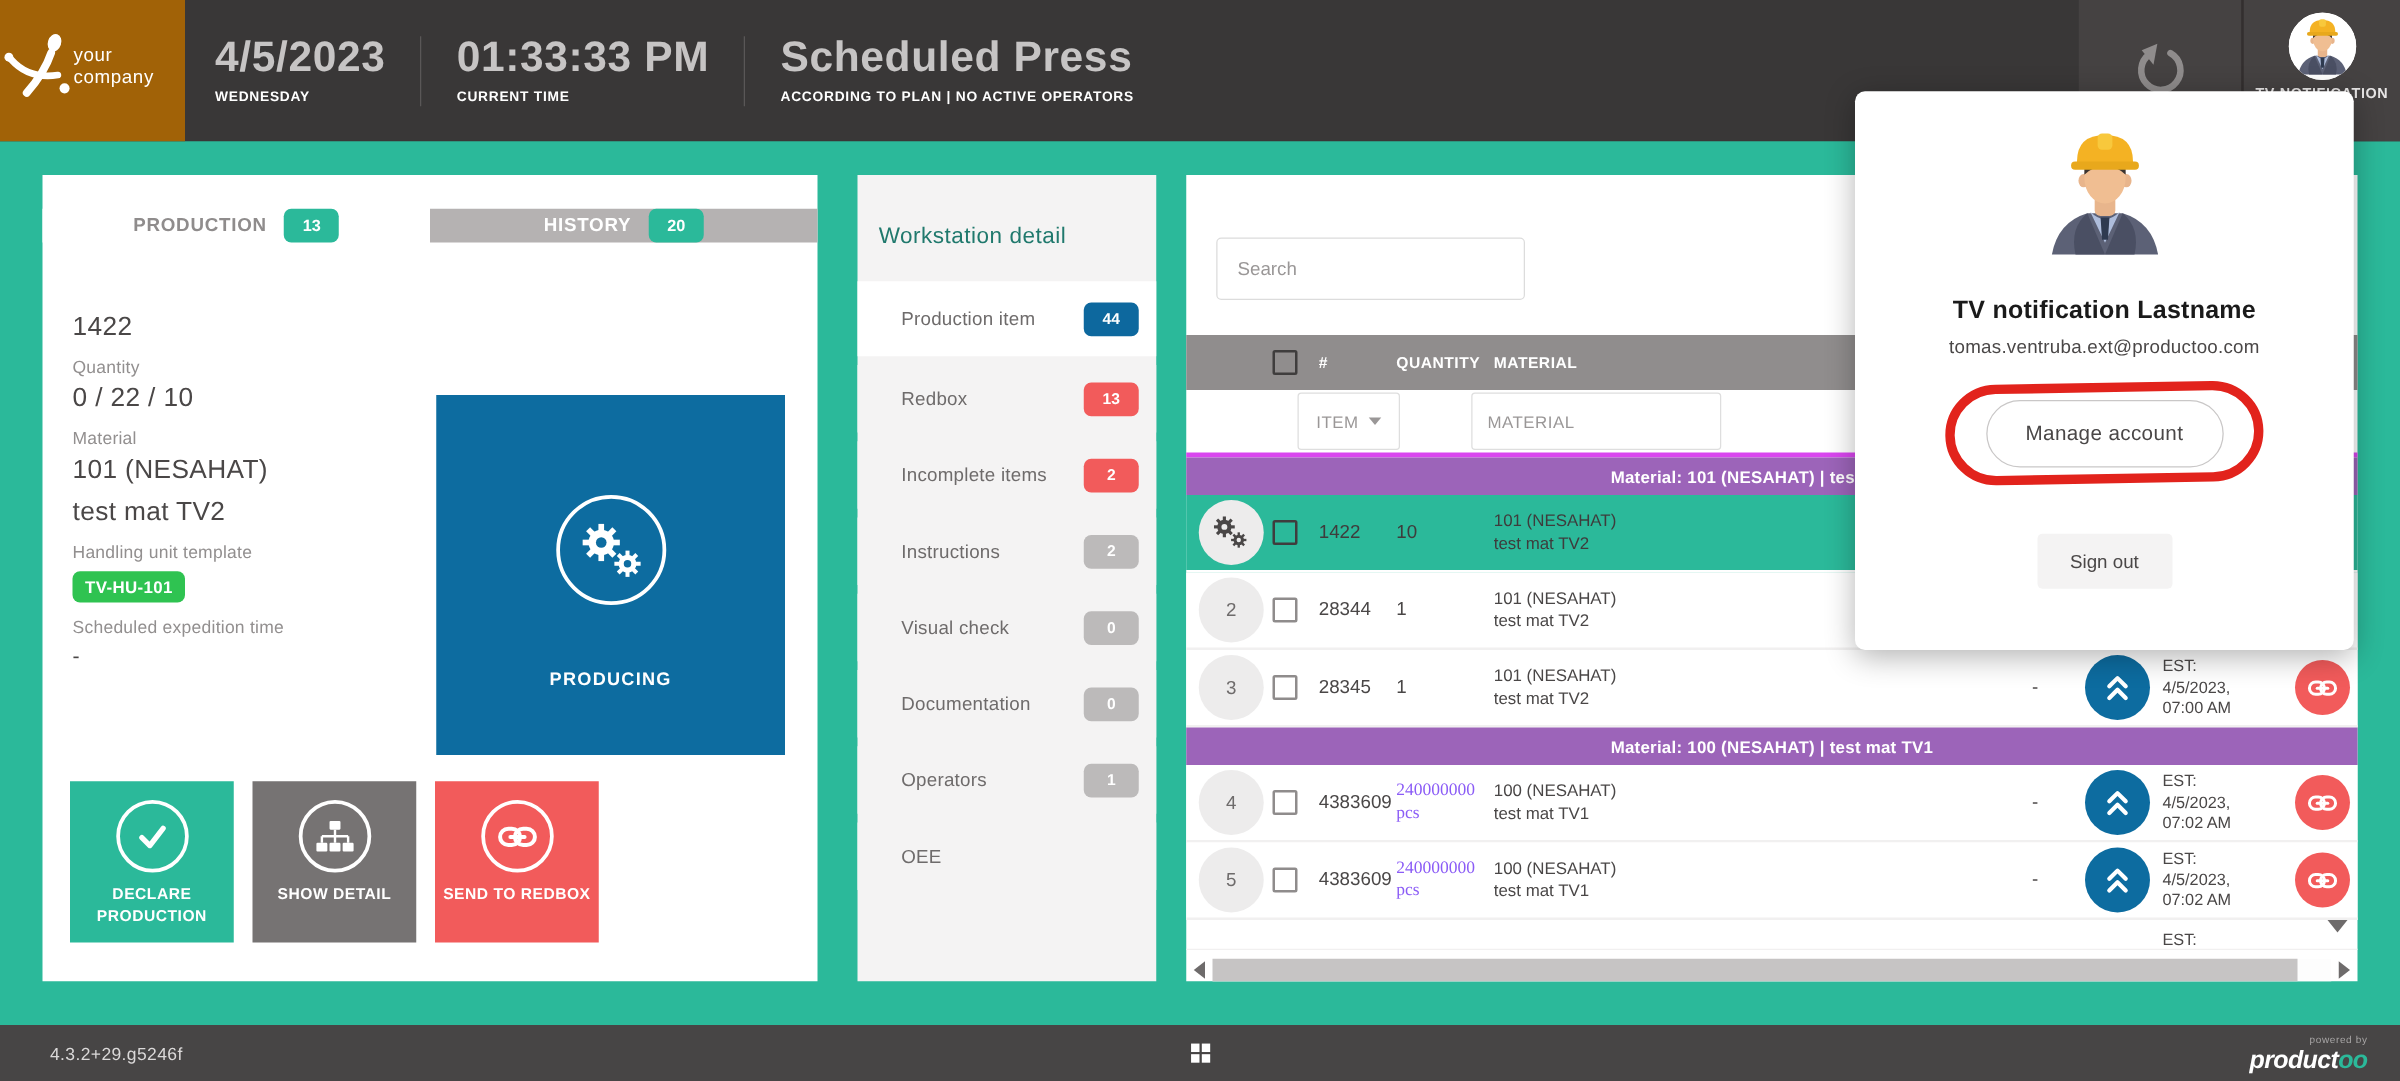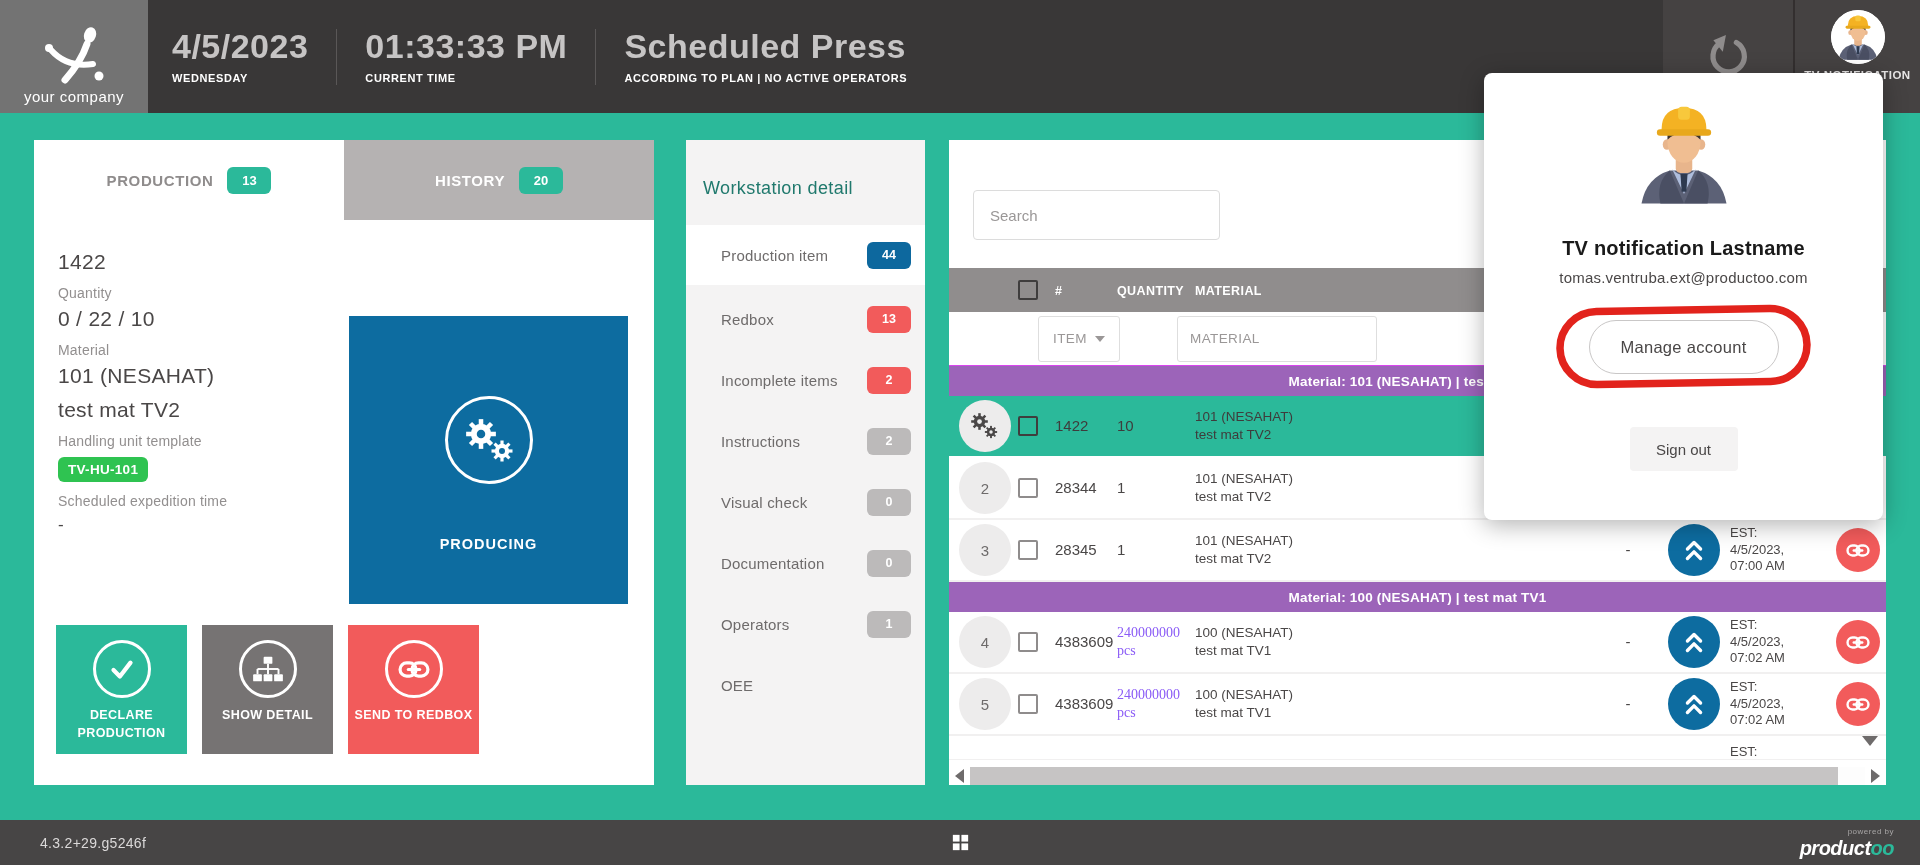--- a/index.html
+++ b/index.html
@@ -3,42 +3,42 @@
 <meta charset="utf-8">
 <style>
   * { margin:0; padding:0; box-sizing:border-box; }
   html,body { width:1920px; height:865px; overflow:hidden; }
   body { font-family:"Liberation Sans","DejaVu Sans",sans-serif; background:#2BB99A; position:relative; }
 
   .app { position:absolute; inset:0; }
 
   
   .topbar { position:absolute; top:0; left:0; width:1920px; height:113px; background:#393737; display:flex; align-items:stretch; z-index:10; }
-  .logo-block { width:148px; background:#737373; display:flex; flex-direction:column; align-items:center; justify-content:flex-end; padding-bottom:8px; }
+  .logo-block { width:148px; background:#a16207; display:flex; flex-direction:row; align-items:center; justify-content:flex-end; padding-bottom:8px; }
   .logo-mark { width:66px; height:62px; margin-bottom:2px; }
   .logo-text { color:#fff; font-size:15px; letter-spacing:.5px; }
   .hdr-item { display:flex; flex-direction:column; justify-content:center; padding:0 28px; }
   .hdr-item .big { font-size:34px; color:#C6C4C4; font-weight:600; letter-spacing:.5px; line-height:1.05; }
   .hdr-item .small { font-size:11px; color:#FFFFFF; font-weight:700; letter-spacing:.6px; margin-top:8px; }
   .hdr-sep { width:1px; height:56px; background:#5A5757; align-self:center; }
   .hdr-spacer { flex:1; }
   .refresh-block { width:130px; background:#454242; display:flex; align-items:center; justify-content:center; cursor:pointer; }
   .refresh-block svg { width:46px; height:46px; }
   .user-block { width:127px; background:#454242; border-left:2px solid #332F2F; display:flex; flex-direction:column; align-items:center; padding-top:10px; cursor:pointer; }
   .user-avatar-circle { width:54px; height:54px; border-radius:50%; background:#fff; overflow:hidden; }
   .user-label { color:#E8E6E6; font-size:11.5px; font-weight:700; letter-spacing:.5px; text-align:center; line-height:1.3; margin-top:4px; }
 
   
   .card { position:absolute; background:#fff; }
   .card-left  { left:34px;  top:140px; width:620px; height:645px; }
   .card-mid   { left:686px; top:140px; width:239px; height:645px; background:#F4F3F3; }
   .card-right { left:949px; top:140px; width:937px; height:645px; }
 
   
-  .tabs { display:flex; height:80px; }
+  .tabs { display:flex; height:80px;align-items:center; }
   .tab { flex:1; display:flex; align-items:center; justify-content:center; gap:14px; cursor:pointer; }
   .tab .tab-label { font-size:15px; letter-spacing:.6px; font-weight:600; }
   .tab-active { background:#fff; }
   .tab-active .tab-label { color:#8F8C8C; }
   .tab-inactive { background:#B5B2B2; }
   .tab-inactive .tab-label { color:#FFFFFF; }
   .count-badge { min-width:44px; height:27px; border-radius:6px; background:#2BB99A; color:#fff; font-size:13px; font-weight:700; display:flex; align-items:center; justify-content:center; padding:0 8px; }
 
   .left-body { position:relative; padding:24px 0 0 24px; }
   .field-label { font-size:14px; color:#928F8F; margin-top:11px; letter-spacing:.2px; }
@@ -78,21 +78,21 @@
   .c-sched { width:60px; flex:none; text-align:center; }
   .c-prio { width:72px; flex:none; display:flex; justify-content:center; }
   .c-est { width:100px; flex:none; }
   .c-action { width:56px; flex:none; display:flex; justify-content:center; }
 
   .thead { height:44px; background:#908D8D; margin-top:28px; }
   .thead .hlbl { color:#fff; font-size:12.5px; font-weight:700; letter-spacing:.4px; }
   .checkbox { width:20px; height:20px; border:2px solid #8F8C8C; background:transparent; border-radius:2px; }
   .thead .checkbox { border-color:#3F3D3D; }
 
-  .filter-row { height:54px; border-bottom:1px solid #d946ef; }
+  .filter-row { height:54px; border-bottom:4px solid #d946ef; }
   .filter-item-box { margin-left:89px; width:82px; height:46px; border:1px solid #DEDEDE; border-radius:3px; display:flex; align-items:center; justify-content:center; gap:8px; color:#9A9797; font-size:13.5px; letter-spacing:.4px; cursor:pointer; }
   .caret-down { width:0; height:0; border-left:5px solid transparent; border-right:5px solid transparent; border-top:6px solid #9A9797; }
   .filter-mat-box { margin-left:57px; width:200px; height:46px; border:1px solid #DEDEDE; border-radius:3px; display:flex; align-items:center; }
   .filter-mat-box input { border:0; outline:0; width:100%; padding:0 12px; font-size:13.5px; letter-spacing:.4px; font-family:inherit; background:transparent; }
 
   .group-row { height:30px; background:#9C64B9; color:#fff; font-size:13.5px; font-weight:700; display:flex; align-items:center; justify-content:center; letter-spacing:.2px; }
   .item-row { height:62px; border-bottom:2px solid #F1F0F0; background:#fff; }
   .item-row.selected { background:#2BB99A; border-bottom:2px solid #fff; }
   .num-circle { width:52px; height:52px; border-radius:50%; background:#EDECEC; color:#6E6B6B; font-size:15px; display:flex; align-items:center; justify-content:center; position:relative; }
   .txt-main { font-size:15px; color:#4A4747; }

